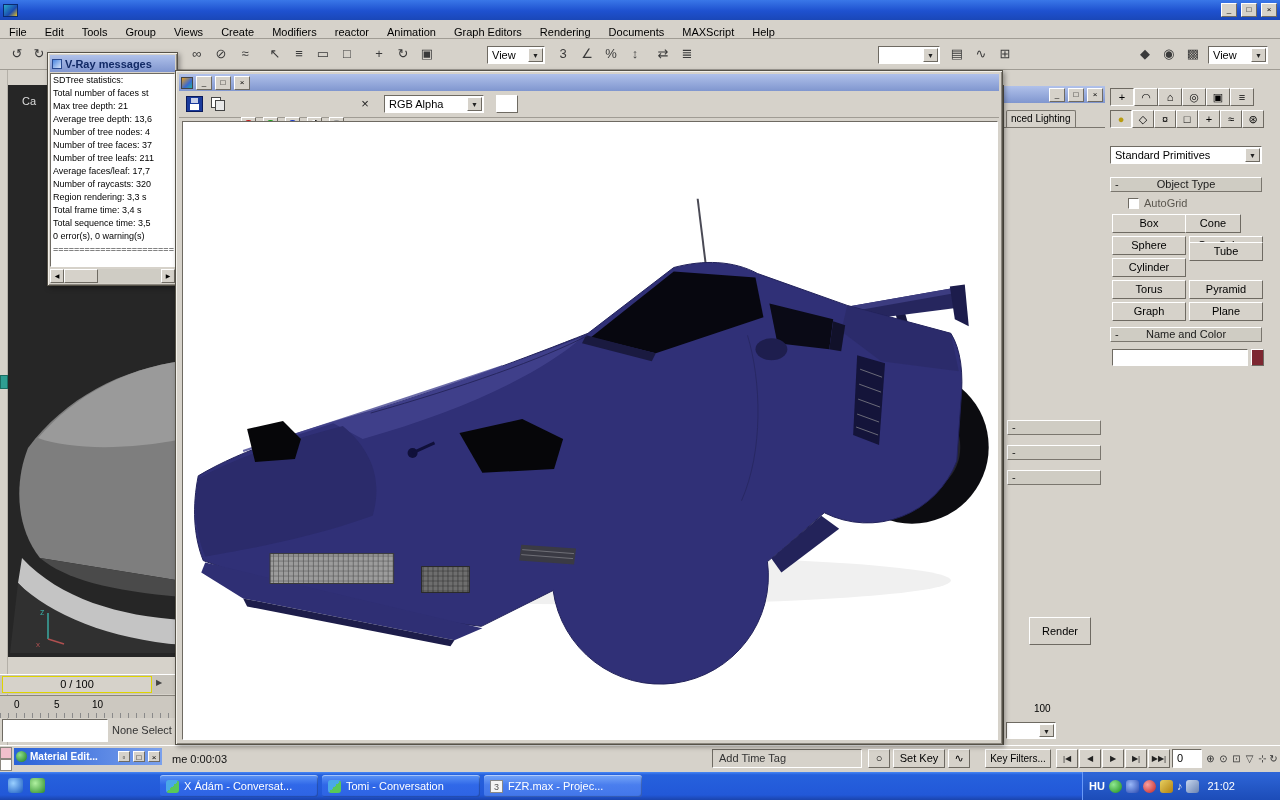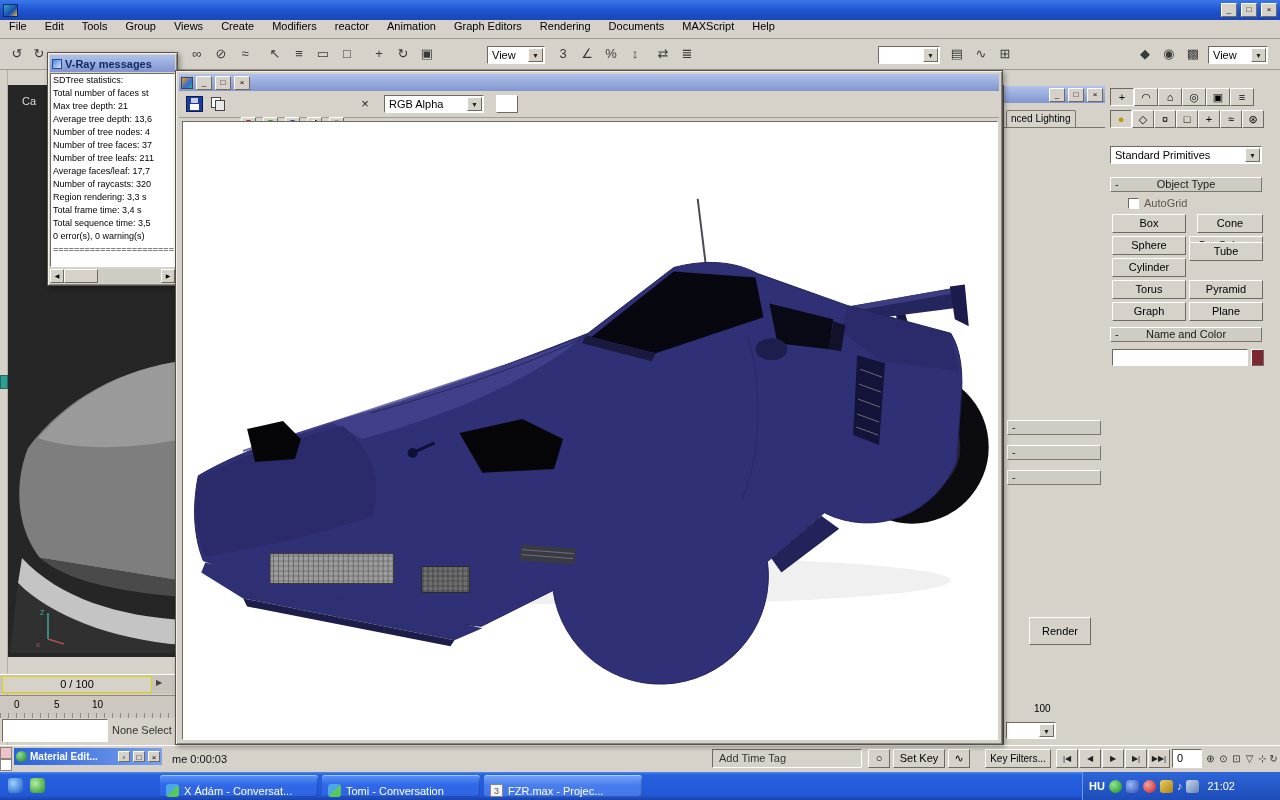--- a/index.html
+++ b/index.html
@@ -13,41 +13,41 @@
 .arr{position:absolute;right:1px;top:1px;bottom:1px;width:15px;background:#d6d2ca;border:1px solid;border-color:#fff #6e6a62 #6e6a62 #fff;text-align:center;font-size:7px;line-height:13px;color:#222}
 .btn3d{position:absolute;background:#d6d2ca;border:1px solid;border-color:#fff #6e6a62 #6e6a62 #fff;text-align:center;font-size:11px;line-height:17px;white-space:nowrap;overflow:hidden}
 .wbtn{width:16px;height:14px;background:#d6d2ca;border:1px solid;border-color:#fff #6e6a62 #6e6a62 #fff;font-size:8px;line-height:11px;text-align:center;color:#000}
 .float{position:absolute;background:#d6d2ca;border:1px solid #565248;box-shadow:inset 1px 1px 0 #f2f0ea,inset -1px -1px 0 #8a867e,2px 2px 5px rgba(0,0,0,.35)}
 .ftitle{position:absolute;height:17px;background:linear-gradient(180deg,#b0c1ea,#8096cf);display:flex;align-items:center;gap:3px;padding:0 2px}
 .ftxt{color:#122a66;font-weight:bold;font-size:11px;white-space:nowrap;overflow:hidden}
 .rollout{position:absolute;height:15px;background:#cfccc3;border:1px solid;border-color:#fff #7a766e #7a766e #fff;text-align:center;line-height:13px;color:#1a1a1a;font-size:11px}
 .rminus{position:absolute;left:4px;top:0}
 .prim{height:19px}
 .vline{font-size:9px;line-height:13px;white-space:nowrap;overflow:hidden;padding-left:2px;color:#000}
-.task{position:absolute;top:3px;height:22px;width:158px;border-radius:3px;background:linear-gradient(180deg,#5c95f6,#3068e8 45%,#2e64e4);box-shadow:inset 0 1px 0 rgba(255,255,255,.45),inset -1px -1px 1px rgba(0,0,0,.25);color:#fff;display:flex;align-items:flex-end;gap:5px;padding:0 6px;white-space:nowrap;overflow:hidden}
+.task{position:absolute;top:3px;height:22px;width:158px;border-radius:3px;background:linear-gradient(180deg,#5c95f6,#3068e8 45%,#2e64e4);box-shadow:inset 0 1px 0 rgba(255,255,255,.45),inset -1px -1px 1px rgba(0,0,0,.25);color:#fff;display:flex;align-items:center;gap:5px;padding:0 6px;white-space:nowrap;overflow:hidden}
 .trayico{width:15px;height:15px;border-radius:3px;display:inline-block}
 .pbtn{position:absolute;top:3px;width:22px;height:19px;background:#d6d2ca;border:1px solid;border-color:#fff #6e6a62 #6e6a62 #fff;text-align:center;font-size:8px;line-height:17px;color:#222;white-space:nowrap}
 .navico{position:absolute;top:3px;width:13px;height:19px;text-align:center;font-size:10px;line-height:19px;color:#333}
 .chdot{position:absolute;top:26px;width:15px;height:15px;background:#d6d2ca;border:1px solid;border-color:#fff #6e6a62 #6e6a62 #fff}
 .chdot i{position:absolute;left:2px;top:2px;width:9px;height:9px;border-radius:50%;display:block}
 </style>
 </head>
 <body>
 
 <div id="root">
 
   <div class="abs" style="left:0;top:0;width:1280px;height:20px;background:linear-gradient(180deg,#3a77e8,#1e51cf 55%,#1a47b8);display:flex;align-items:center;padding:0 3px;gap:4px">
     <span style="width:15px;height:13px;background:linear-gradient(135deg,#2aa8c8,#1a4ab0 60%,#e8c020);border:1px solid #0a2a70;display:inline-block"></span>
     <span style="flex:1"></span>
     <span class="wbtn">_</span>
     <span class="wbtn">□</span>
     <span class="wbtn">×</span>
   </div>
 
-  <div class="abs" style="left:0;top:20px;width:1280px;height:19px;background:#d6d2ca;border-bottom:1px solid #a09c94;display:flex;align-items:flex-start">
+  <div class="abs" style="left:0;top:20px;width:1280px;height:19px;background:#d6d2ca;border-bottom:1px solid #a09c94;display:flex;align-items:flex-end">
     <span style="padding:0 9px">File</span>
     <span style="padding:0 9px">Edit</span>
     <span style="padding:0 9px">Tools</span>
     <span style="padding:0 9px">Group</span>
     <span style="padding:0 9px">Views</span>
     <span style="padding:0 9px">Create</span>
     <span style="padding:0 9px">Modifiers</span>
     <span style="padding:0 9px">reactor</span>
     <span style="padding:0 9px">Animation</span>
     <span style="padding:0 9px">Graph Editors</span>
@@ -160,21 +160,21 @@
     <span class="btn3d" style="left:137px;top:40px;width:22px;height:18px"><span>⊛</span></span>
 
     <div class="combo" style="left:5px;top:76px;width:152px"><span>Standard Primitives</span><span class="arr">▼</span></div>
 
     <div class="rollout" style="left:5px;top:107px;width:152px"><span class="rminus">-</span><span>Object Type</span></div>
 
     <span class="sunken" style="position:absolute;left:23px;top:128px;width:11px;height:11px"></span>
     <span style="position:absolute;left:39px;top:127px;color:#5a564e">AutoGrid</span>
 
     <div class="btn3d prim" style="left:7px;top:144px;width:74px"><span>Box</span></div>
-    <div class="btn3d prim" style="left:92px;top:144px;width:66px"><span>Cone</span></div>
+    <div class="btn3d prim" style="left:80px;top:144px;width:56px"><span>Cone</span></div>
     <div class="btn3d prim" style="left:7px;top:166px;width:74px"><span>Sphere</span></div>
     <div class="btn3d prim" style="left:84px;top:166px;width:74px"><span>GeoSphere</span></div>
     <div class="btn3d prim" style="left:7px;top:188px;width:74px"><span>Cylinder</span></div>
     <div class="btn3d prim" style="left:84px;top:172px;width:74px"><span>Tube</span></div>
     <div class="btn3d prim" style="left:7px;top:210px;width:74px"><span>Torus</span></div>
     <div class="btn3d prim" style="left:84px;top:210px;width:74px"><span>Pyramid</span></div>
     <div class="btn3d prim" style="left:7px;top:232px;width:74px"><span>Graph</span></div>
     <div class="btn3d prim" style="left:84px;top:232px;width:74px"><span>Plane</span></div>
 
     <div class="rollout" style="left:5px;top:257px;width:152px"><span class="rminus">-</span><span>Name and Color</span></div>

